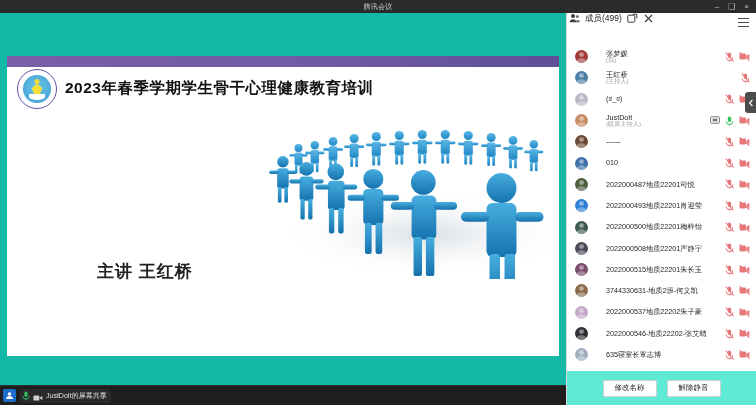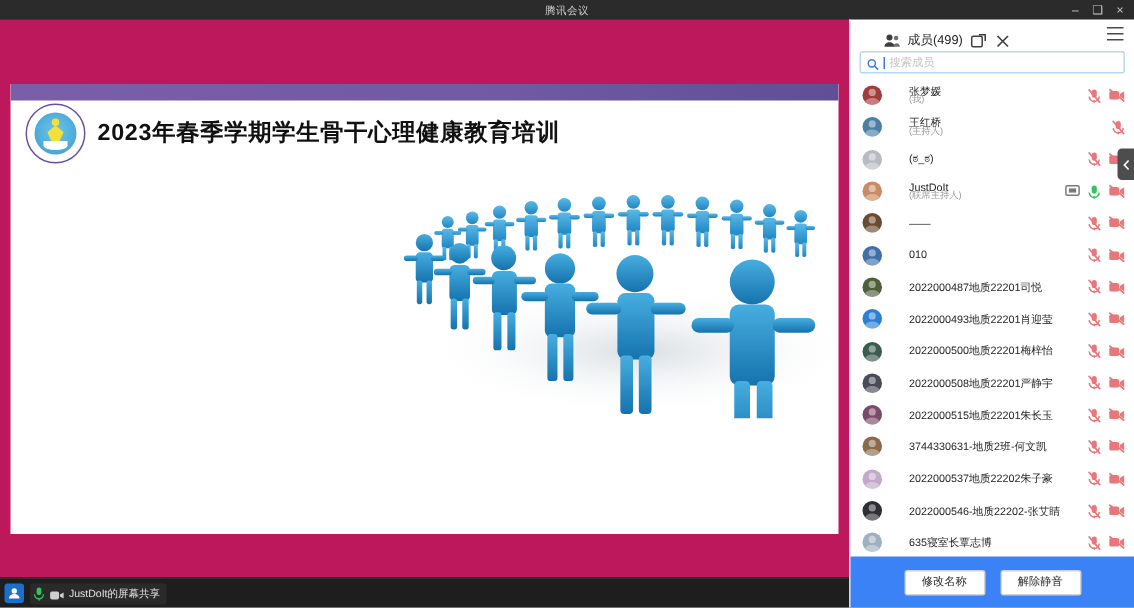--- a/index.html
+++ b/index.html
@@ -21,21 +21,21 @@
   .titlebar .app-title { font-size: 7px; letter-spacing: .3px; color: #cfcfcf; }
   .winctrls {
     position: absolute; right: 2px; top: 0; height: 13px;
     display: flex; align-items: center; gap: 9px; padding-right: 5px;
   }
   .winctrls .wc { font-size: 8px; color: #cacaca; line-height: 1; cursor: default; }
 
   
   .stage {
     position: absolute; left: 0; top: 13px; width: 566px; height: 372px;
-    background: #be185d;
+    background: #14b8a6;
   }
   .slide {
     position: absolute; left: 7px; top: 43px; width: 552px; height: 300px;
     background: #ffffff; overflow: hidden;
   }
   
   .slide-band {
     position: absolute; left: 0; top: 0; width: 100%; height: 11px;
     background: linear-gradient(90deg, #7b5ea8 0%, #6f5aa3 60%, #5e4f96 100%);
   }
@@ -116,22 +116,22 @@
   .mic-glyph { width: 8px; height: 10px; }
   .cam-glyph { width: 10px; height: 8px; }
 
   
   .panel {
     position: absolute; left: 566px; top: 13px; width: 190px; height: 392px;
     background: #ffffff; border-left: 1px solid #d9d9d9;
     display: flex; flex-direction: column;
   }
   .panel-head {
-    height: 20px; display: flex; align-items: flex-end; gap: 5px;
-    padding: 0 22px; flex: 0 0 auto; position: relative;
+    height: 32px; display: flex; align-items: flex-start; gap: 5px;
+    padding: 0 2px; flex: 0 0 auto; position: relative;
   }
   .panel-head .ppl-icon { width: 11px; height: 11px; }
   .panel-head .pcount { font-size: 8.5px; color: #222; white-space: nowrap; }
   .panel-head .hicon { width: 11px; height: 11px; cursor: pointer; }
   .panel-head .menu-btn {
     position: absolute; right: 7px; top: 5px; width: 11px; height: 9px; cursor: pointer;
   }
   .panel-head .menu-btn i {
     display: block; height: 1px; background: #4a4a4a; margin-bottom: 3px;
   }
@@ -172,21 +172,21 @@
   .collapse-tab {
     position: absolute; right: 0; top: 47px; width: 11px; height: 21px;
     background: #4d4d4d; border-radius: 3px 0 0 3px;
     display: flex; align-items: center; justify-content: center; cursor: pointer;
     z-index: 5;
   }
   .collapse-tab svg { display: block; }
 
   .panel-foot {
     flex: 0 0 auto; height: 34px; display: flex; align-items: center;
-    justify-content: center; gap: 10px; background: #3b82f6;
+    justify-content: center; gap: 10px; background: #5eead4;
   }
   .pbtn {
     min-width: 54px; height: 17px; border: 1px solid #d2d2d2; border-radius: 2px;
     background: #fff; font-size: 7.5px; color: #2b2b2b; cursor: pointer;
     display: flex; align-items: center; justify-content: center;
     font-family: "Liberation Sans", sans-serif;
   }
 </style>
 </head>
 <body>
@@ -382,20 +382,21 @@
                 <rect x="1" y="18" width="20" height="36" rx="4"></rect>
                 <rect x="-16" y="24" width="19" height="6.5" rx="3.2"></rect>
                 <rect x="20" y="24" width="19" height="6.5" rx="3.2"></rect>
                 <rect x="3" y="52" width="7" height="32" rx="2"></rect>
                 <rect x="13" y="52" width="7" height="32" rx="2"></rect>
               </g>
           </g>
         </svg>
       </div>
 
+      <div class="slide-sub-title">主讲 王红桥</div>
     </div>
   </div>
 
   <div class="taskbar">
     <div class="tb-icon blue">
       <svg width="9" height="9" viewBox="0 0 9 9">
           <circle cx="4.5" cy="3" r="1.8" fill="#fff"></circle>
           <path d="M1 8c0-2 1.6-3 3.5-3S8 6 8 8z" fill="#fff"></path>
         </svg>
     </div>
@@ -440,32 +441,20 @@
             <path d="M2 2 L9 9 M9 2 L2 9" stroke="#3d3d3d" stroke-width="1.1"></path>
           </svg>
       </span>
       <span class="menu-btn">
           <i></i>
           <i></i>
           <i></i>
         </span>
     </div>
 
-    <div class="search-wrap">
-      <div class="search-box">
-        <span class="sicon">
-          <svg width="8" height="8" viewBox="0 0 8 8">
-              <circle cx="3.2" cy="3.2" r="2.4" fill="none" stroke="#3b7fd4" stroke-width="1"></circle>
-              <path d="M5 5 L7.4 7.4" stroke="#3b7fd4" stroke-width="1.1"></path>
-            </svg>
-        </span>
-        <span class="caret"></span>
-        <span class="ph">搜索成员</span>
-      </div>
-    </div>
 
     <div class="plist" id="plist">
 
       <div class="collapse-tab">
         <svg width="6" height="8" viewBox="0 0 6 8">
             <path d="M4.4 1 L1.6 4 L4.4 7" fill="none" stroke="#fff" stroke-width="1.1"></path>
           </svg>
       </div>
     <div class="prow">
           <span class="avatar" style="background: rgb(163, 59, 59);"><svg width="13" height="13" viewBox="0 0 13 13">

